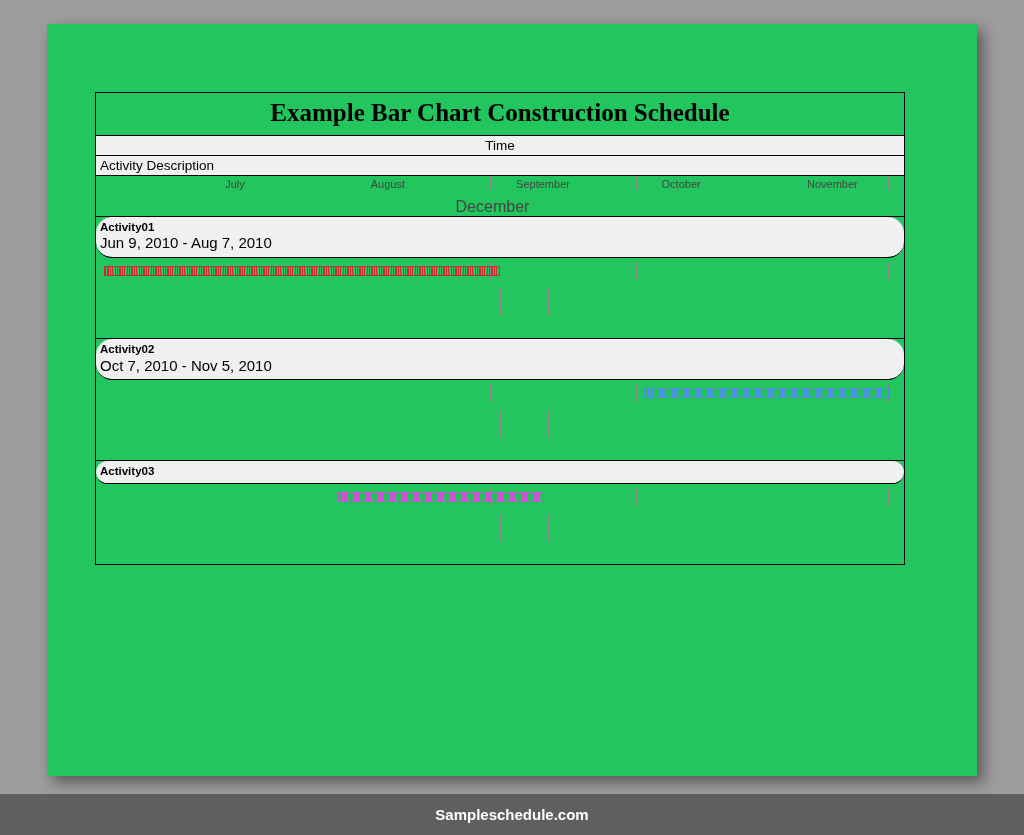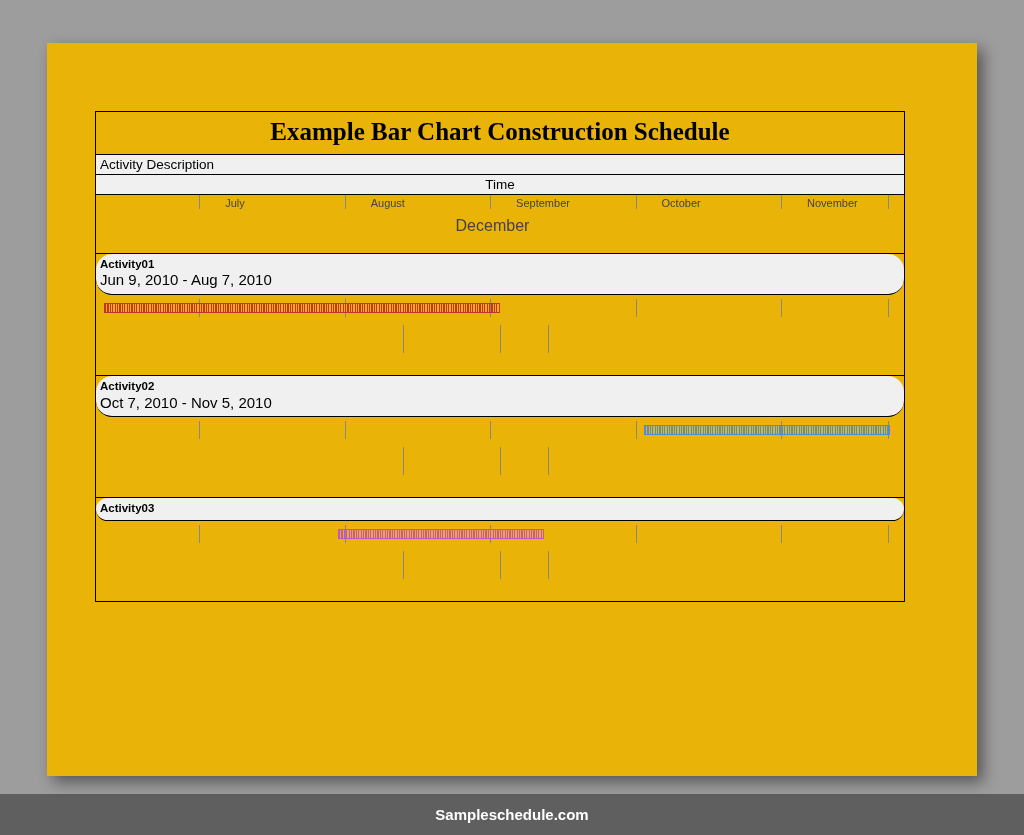--- a/index.html
+++ b/index.html
@@ -10,22 +10,22 @@
     font-family: Arial, Helvetica, sans-serif;
     width: 1024px;
     height: 835px;
     display: flex;
     flex-direction: column;
     align-items: center;
   }
   .page-outer {
     width: 930px;
     height: 760px;
-    margin-top: 43px;
-    background: #eab308;
+    margin-top: 24px;
+    background: #22c55e;
     box-shadow: 6px 6px 14px rgba(0,0,0,0.45);
     padding: 68px 72px 40px 48px;
     position: relative;
   }
   .footer-bar {
     width: 1024px;
     background: #5f5f5f;
     text-align: center;
     color: #ffffff;
     font-weight: bold;
@@ -56,21 +56,21 @@
   .left-label { text-align: left; }
   .center-label { text-align: center; }
   .timeline-header-wrap {
     border-bottom: 1px solid #000;
   }
   .timeline {
     position: relative;
     width: 100%;
     height: 80px;
   }
-  .timeline.header { height: 58px; }
+  .timeline.header { height: 40px; }
   .timeline .tick {
     position: absolute;
     top: 0;
     width: 1px;
     background: #888;
   }
   .timeline.header .month-label {
     position: absolute;
     top: 2px;
     font-size: 11px;
@@ -117,23 +117,23 @@
   .bar.magenta { color: #c84fcf; }
 </style>
 </head>
 <body>
 
 <div class="page-outer">
   <div class="schedule-box">
 
     <div class="title-cell">Example Bar Chart Construction Schedule</div>
 
+    <div class="section-header center-label">Time</div>
+
     <div class="section-header left-label">Activity Description</div>
-
-    <div class="section-header center-label">Time</div>
 
     <div class="timeline-header-wrap">
       <div class="timeline header" id="timeline-header">
           <div class="tick" style="left: 12.8%; height: 14px;"></div>
           <div class="tick" style="left: 30.8%; height: 14px;"></div>
           <div class="tick" style="left: 48.8%; height: 14px;"></div>
           <div class="tick" style="left: 66.8%; height: 14px;"></div>
           <div class="tick" style="left: 84.8%; height: 14px;"></div>
           <div class="tick" style="left: 98%; height: 14px;"></div>
           <div class="month-label" style="left: 15.5%;">July</div>

